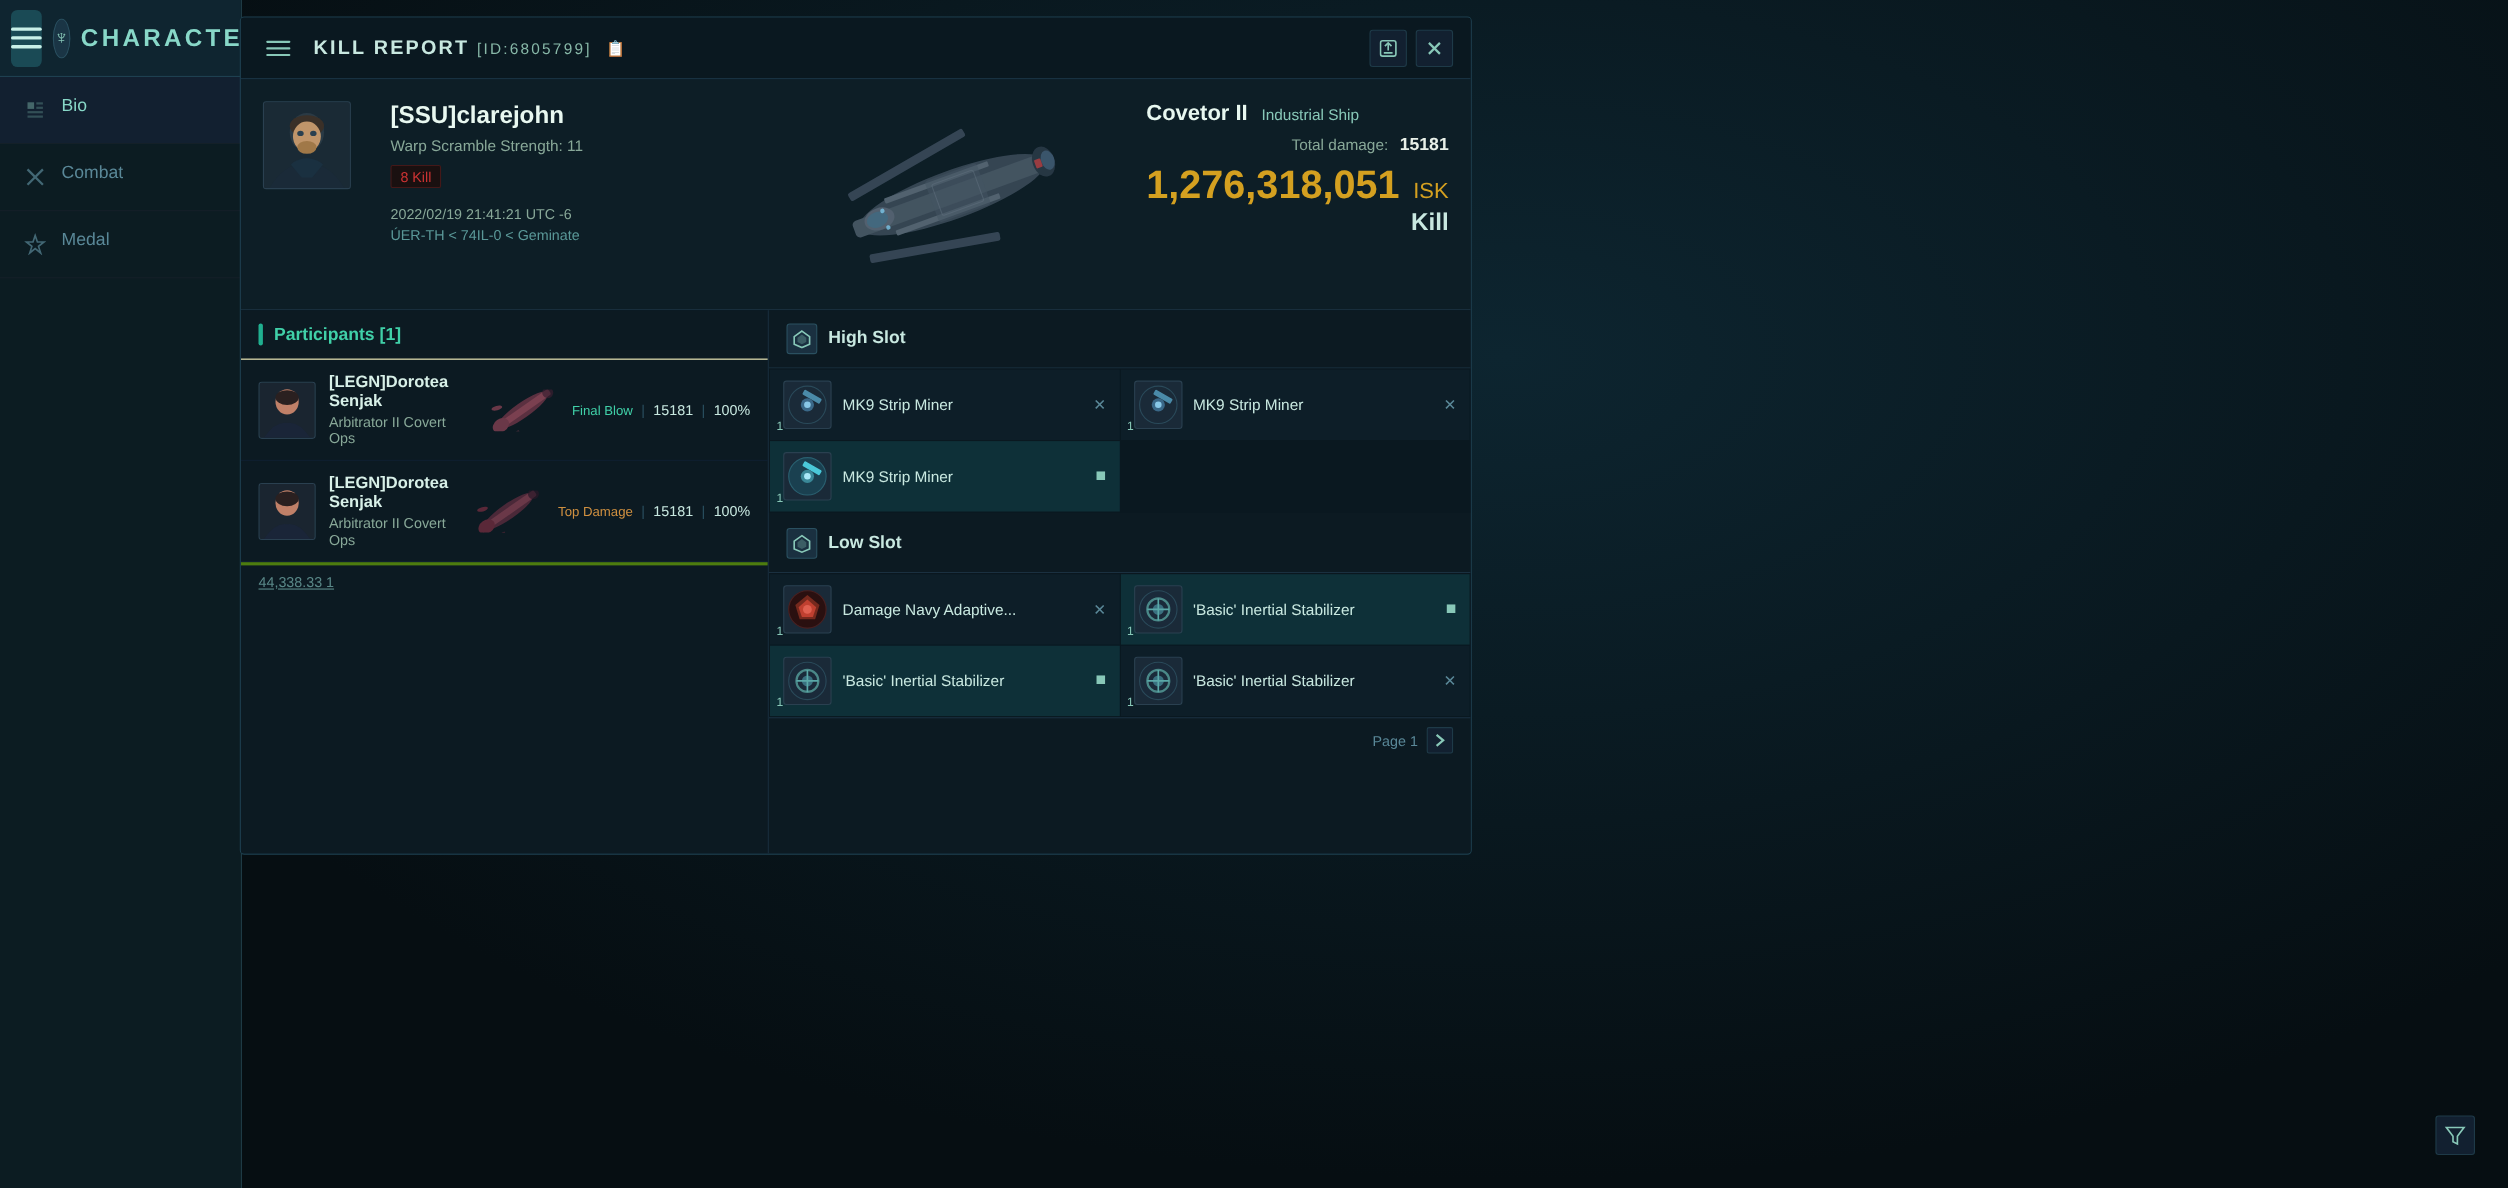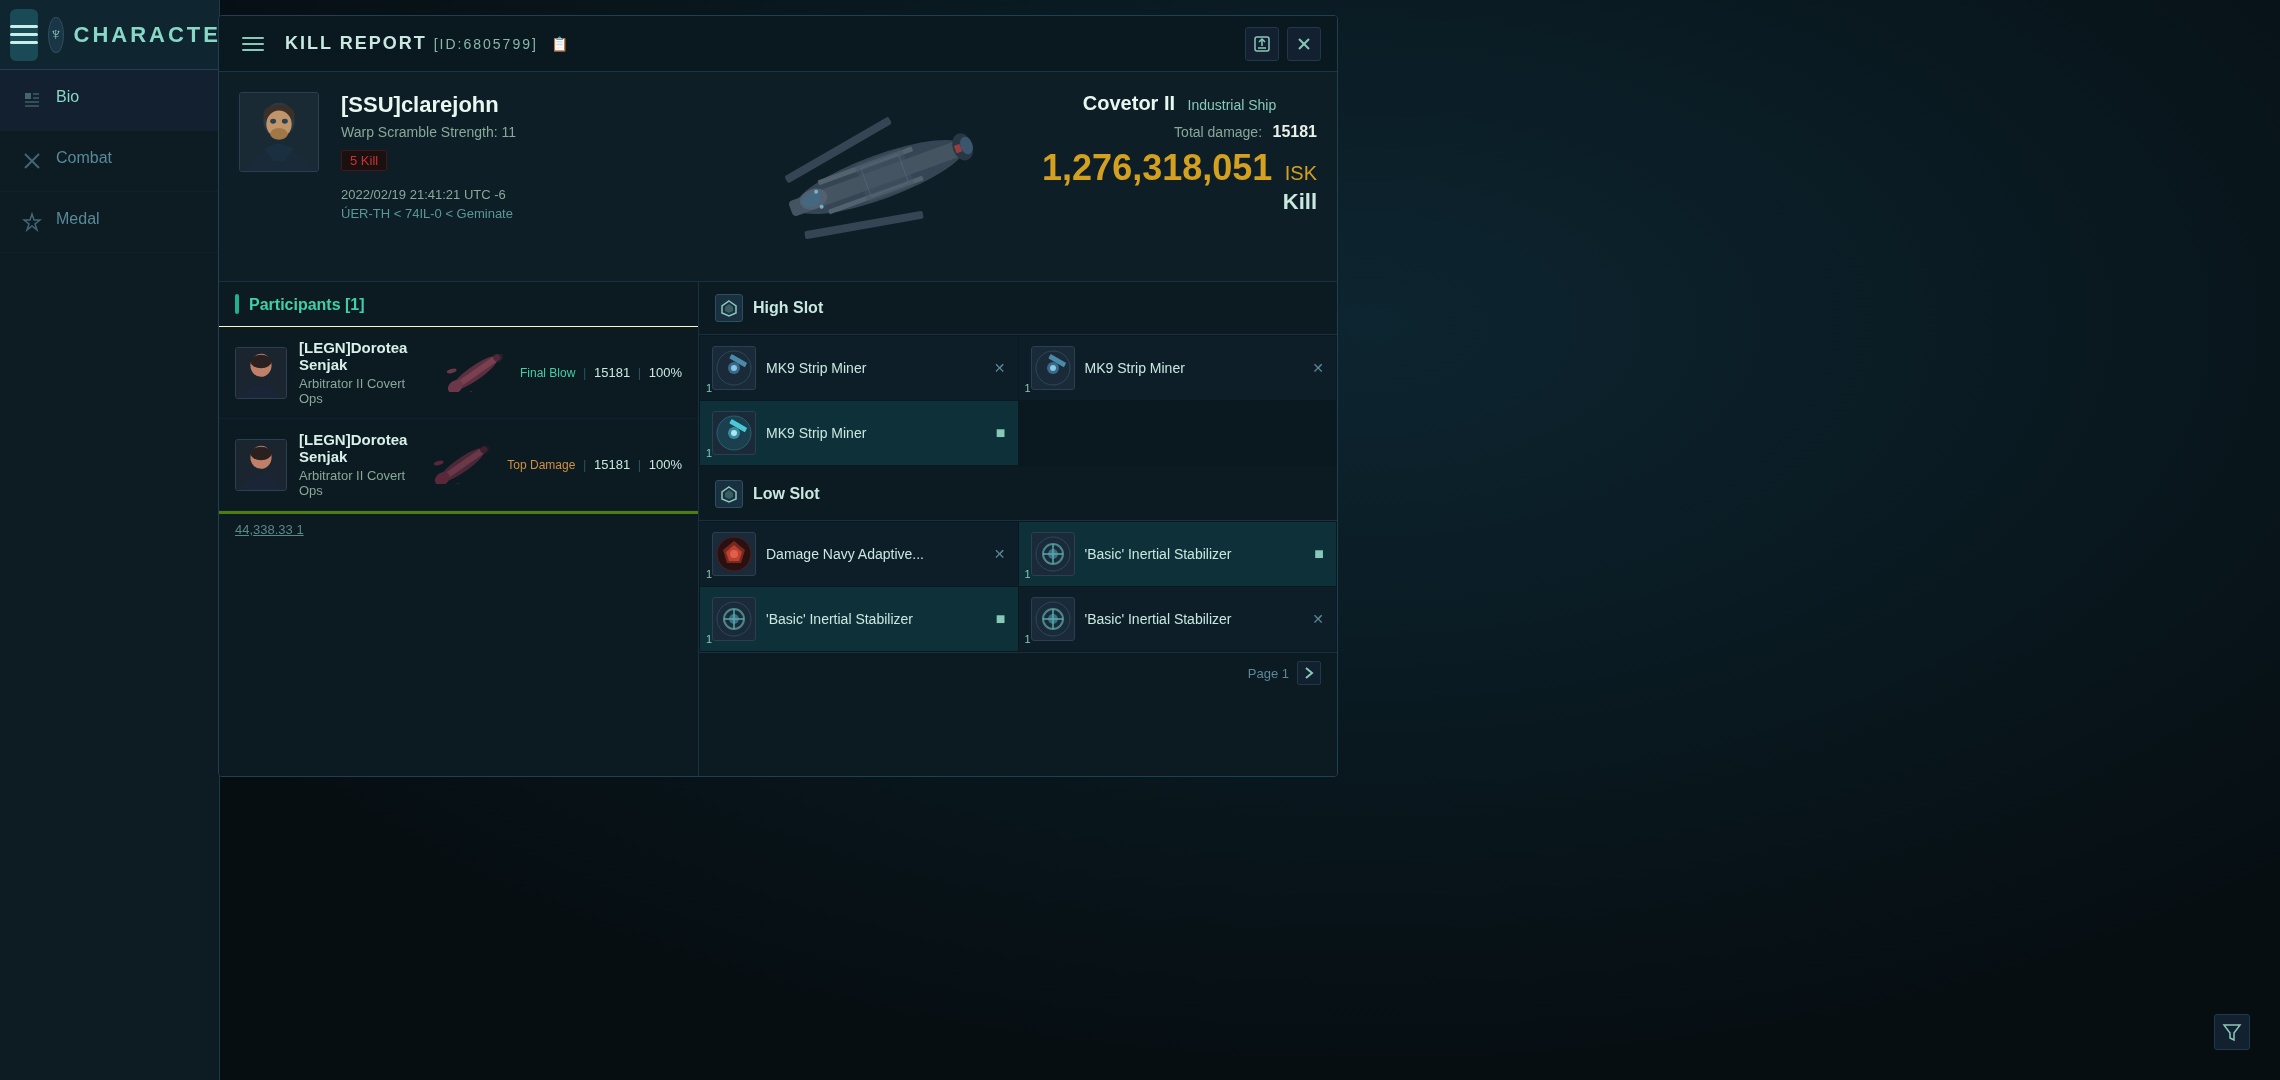--- a/index.html
+++ b/index.html
@@ -183,21 +183,21 @@
       justify-content: center;
       cursor: pointer;
       color: #88c8b8;
       font-size: 16px;
     }
 
     
     .kill-info-section {
       display: flex;
       padding: 20px;
-      gap: 22px;
+      gap: 36px;
       background: #0d1e26;
       border-bottom: 1px solid #1a3040;
       height: 210px;
     }
 
     .victim-portrait {
       width: 80px;
       height: 80px;
       background: #1a2a35;
       border: 1px solid #2a4050;
@@ -683,21 +683,21 @@
         <path d="M5 80 Q20 55 40 58 Q60 55 75 80 Z" fill="#1a2a38"></path>
 
         <path d="M25 58 L35 70 L45 70 L55 58 Q50 53 40 52 Q30 53 25 58 Z" fill="#1a3040"></path>
       </svg>
     </div>
 
     <div class="victim-info">
       <div class="victim-name">[SSU]clarejohn</div>
       <div class="victim-warp">Warp Scramble Strength: 11</div>
       <div style="display:flex;align-items:center;gap:8px;margin-bottom:8px;">
-        <span class="victim-kill-badge">5 Kill</span>
+        <span class="victim-kill-badge">8 Kill</span>
       </div>
       <div class="victim-date">2022/02/19 21:41:21 UTC -6</div>
       <div class="victim-location">ÚER-TH &lt; 74IL-0 &lt; Geminate</div>
     </div>
 
     <div class="ship-image-container">
       <svg class="ship-svg" viewBox="0 0 260 140" xmlns="http://www.w3.org/2000/svg">
 
         <g transform="translate(130,70) rotate(-20)">
 
@@ -721,21 +721,21 @@
           <rect x="-15" y="-15" width="40" height="30" rx="2" fill="none" stroke="#6a7a8a" stroke-width="1" opacity="0.5"></rect>
 
           <circle cx="-65" cy="-8" r="2" fill="#88d8ff" opacity="0.8"></circle>
           <circle cx="-65" cy="8" r="2" fill="#88d8ff" opacity="0.8"></circle>
           <rect x="80" y="-4" width="6" height="8" rx="1" fill="#ff4444" opacity="0.6"></rect>
         </g>
       </svg>
     </div>
 
     <div class="kill-stats">
-      <div style="text-align:center;">
+      <div style="text-align:left;">
         <span class="ship-name">Covetor II</span>
         <span class="ship-class" style="display:inline;margin-left:8px;">Industrial Ship</span>
       </div>
       <div style="margin-top:8px;text-align:right;">
         <span class="total-damage-label">Total damage:</span>
         <span class="total-damage-value" style="margin-left:6px;">15181</span>
       </div>
       <div style="margin-top:6px;text-align:right;">
         <span class="isk-value">1,276,318,051</span>
         <span class="isk-label" style="margin-left:8px;">ISK</span>

